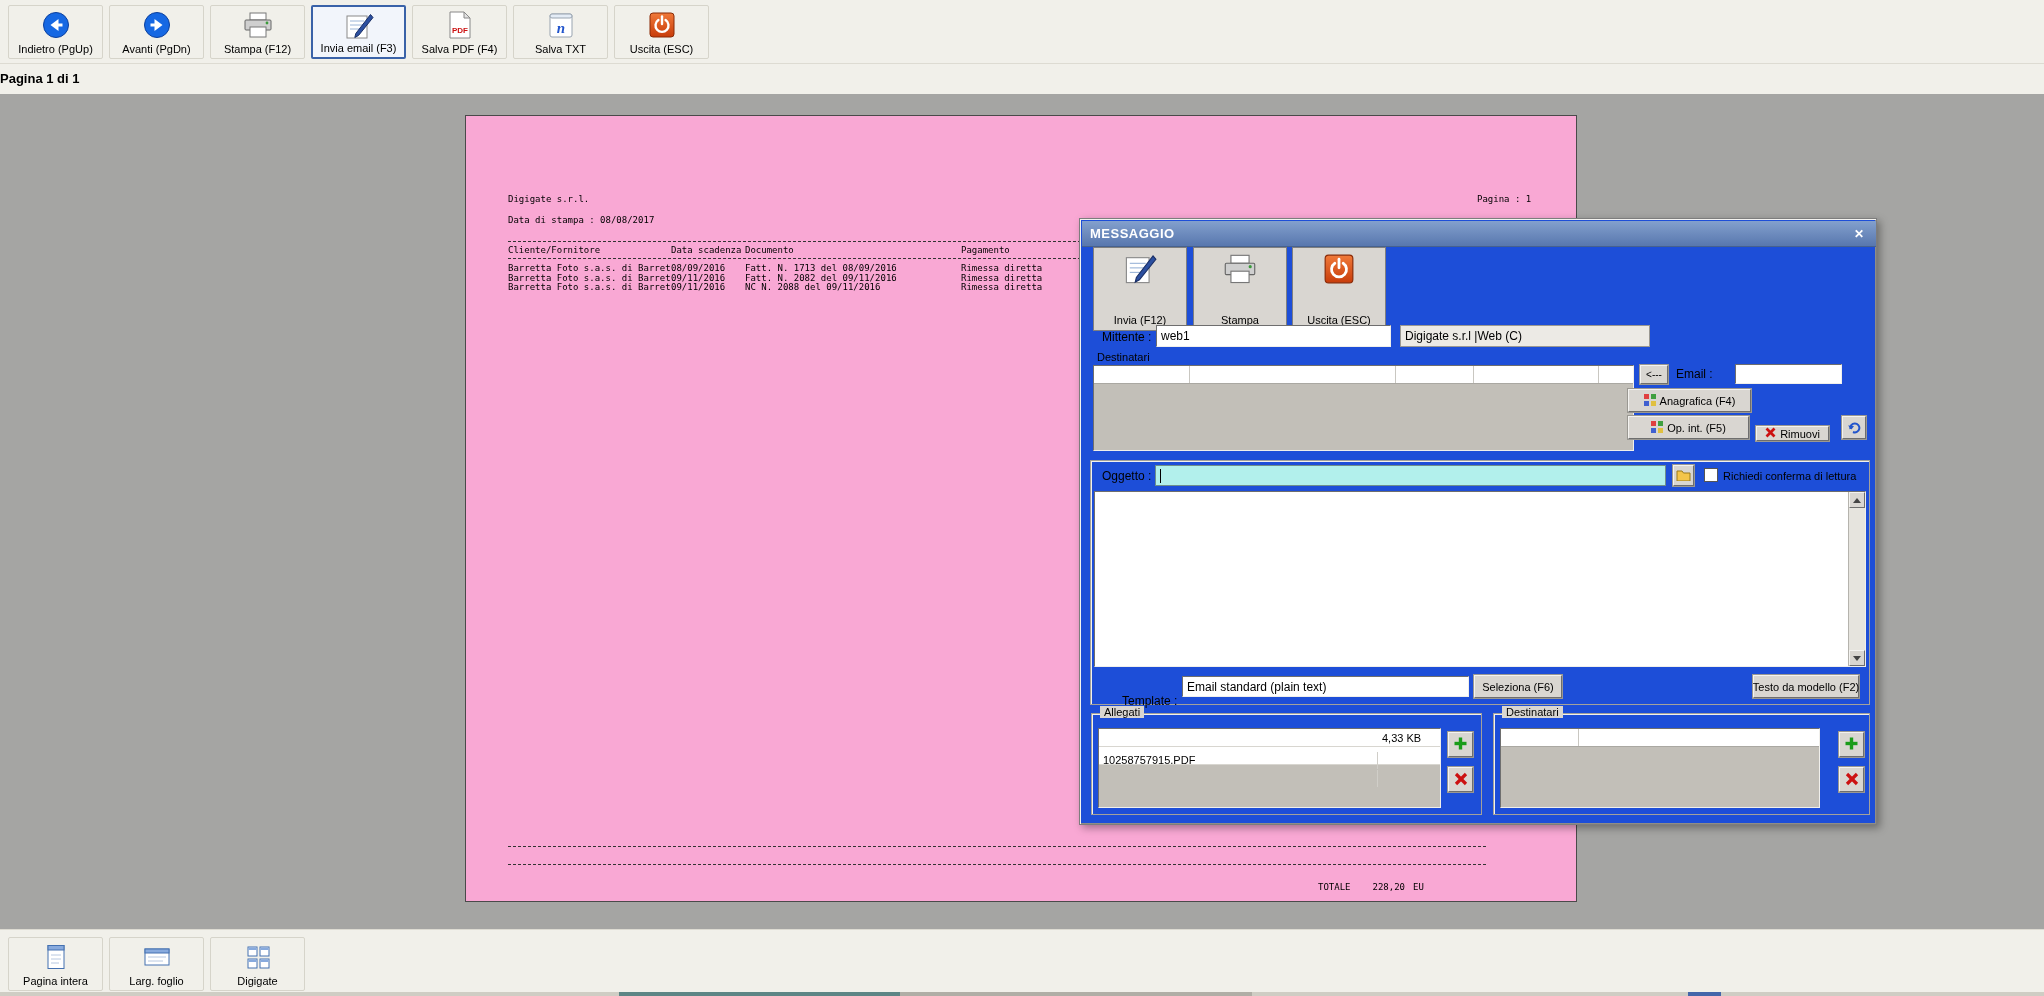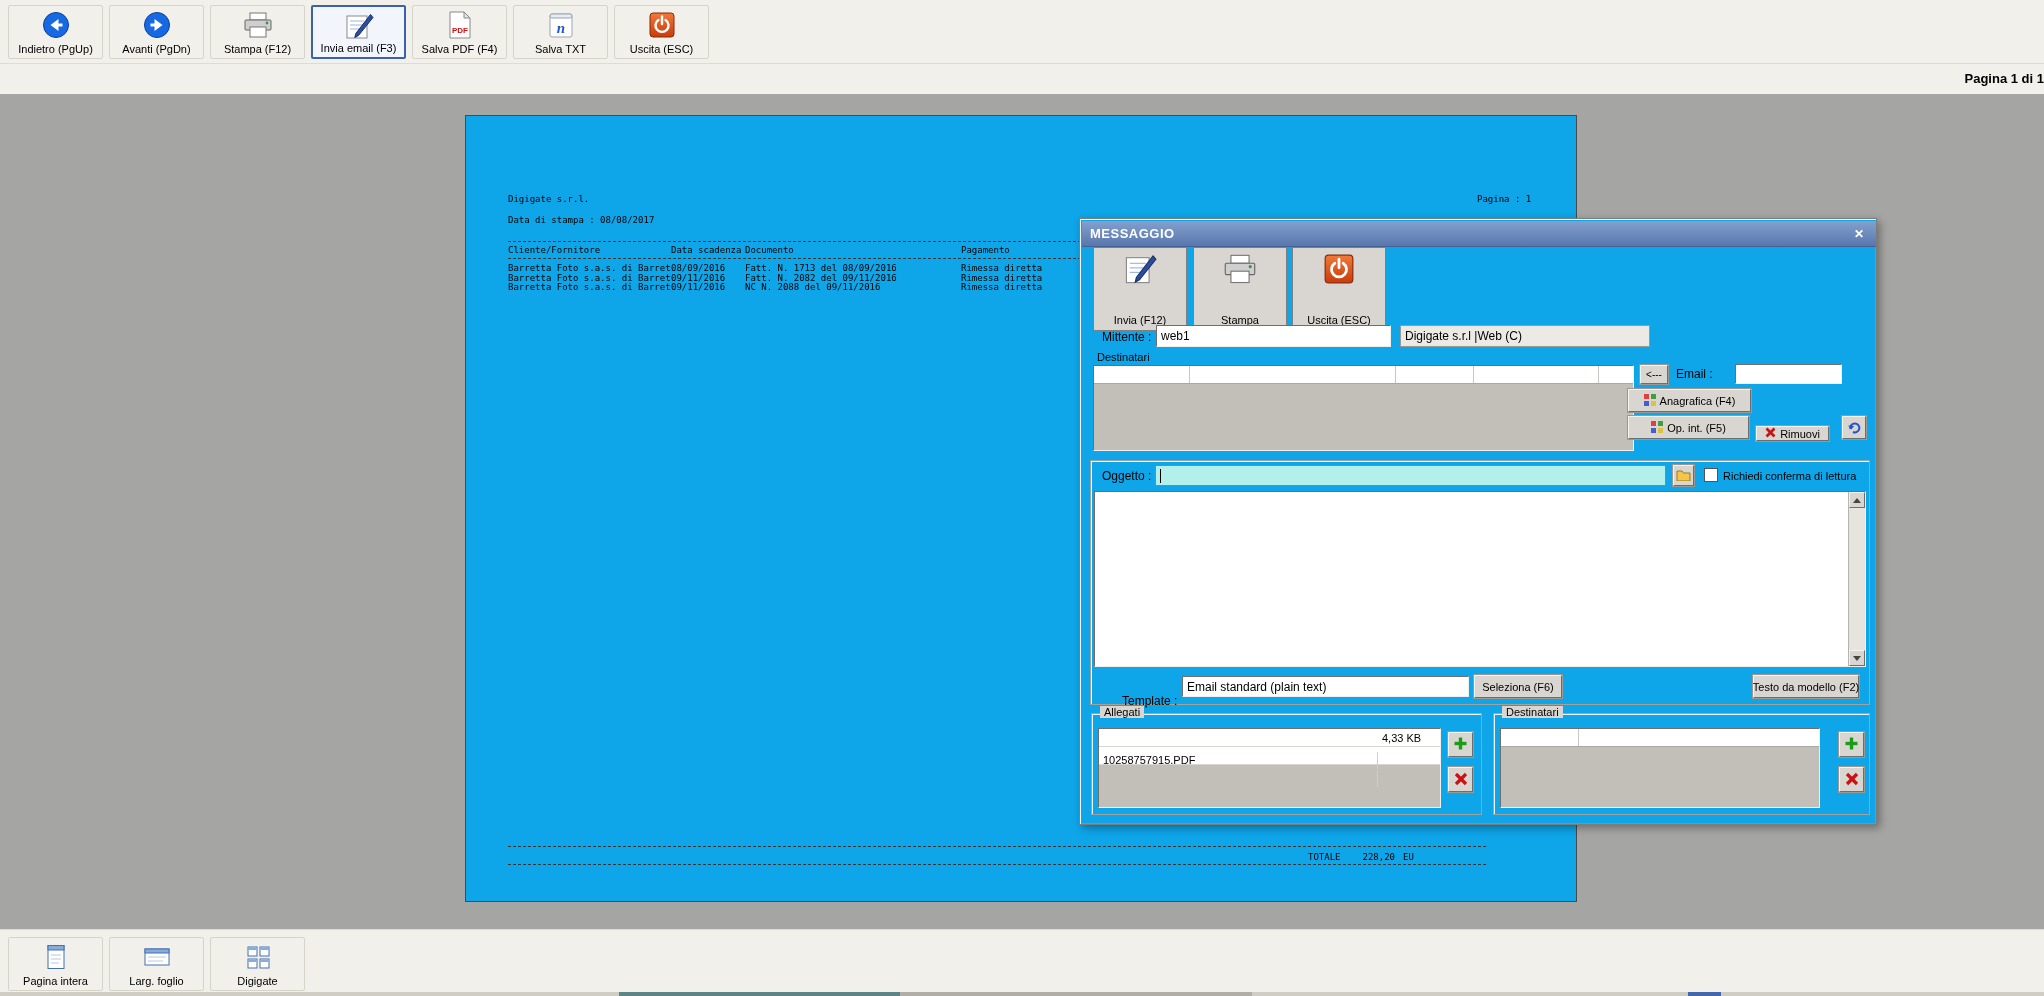--- a/index.html
+++ b/index.html
@@ -7,39 +7,39 @@
   body { font-family:"Liberation Sans",sans-serif; background:#f1f0ea; position:relative; overflow:hidden; color:#000; }
 
   
   .toolbar-top { position:absolute; left:0; top:0; width:2044px; height:64px; background:#f1f0ea; display:flex; gap:6px; padding:5px 0 0 8px; border-bottom:1px solid #dddbd2; }
   .toolbar-bottom { position:absolute; left:0; top:929px; width:2044px; height:63px; background:#f1f0ea; display:flex; gap:6px; padding:7px 0 0 8px; border-top:1px solid #dddbd2; }
   .tb-btn { width:95px; height:54px; background:#f1f0ea; border:1px solid #d6d4ca; border-radius:2px; display:flex; flex-direction:column; align-items:center; justify-content:space-between; padding:4px 2px 3px; cursor:pointer; }
   .tb-btn.active { border:2px solid #3a62a8; background:#f2f5fb; }
   .tb-ico { height:30px; display:flex; align-items:center; justify-content:center; }
   .tb-lbl { font-size:11px; white-space:nowrap; }
 
-  .page-info { position:absolute; left:0; top:71px; width:2044px; text-align:right; font-size:13px; font-weight:bold; }
+  .page-info { position:absolute; left:0; top:71px; width:2044px; text-align:left; font-size:13px; font-weight:bold; }
 
   
   .preview { position:absolute; left:0; top:94px; width:2044px; height:835px; background:#a5a5a3; }
-  .page { position:absolute; left:465px; top:21px; width:1112px; height:787px; background:#0ea5e9; border:1px solid #4a4a4a; }
+  .page { position:absolute; left:465px; top:21px; width:1112px; height:787px; background:#f9a8d4; border:1px solid #4a4a4a; }
   .doc-line { position:absolute; left:42px; width:978px; font-family:"DejaVu Sans Mono",monospace; font-size:9px; line-height:10px; white-space:pre; }
   .dash { position:absolute; left:42px; width:978px; border-top:1px dashed #333; height:0; }
   .doc-row { position:absolute; left:42px; width:978px; display:flex; font-family:"DejaVu Sans Mono",monospace; font-size:9px; line-height:10px; white-space:pre; }
   .doc-row .c1 { width:163px; overflow:hidden; }
   .doc-row .c2 { width:74px; }
   .doc-row .c3 { width:216px; }
   .doc-row .c4 { flex:1; }
-  .doc-total { position:absolute; left:26px; width:978px; display:flex; font-family:"DejaVu Sans Mono",monospace; font-size:9px; line-height:10px; }
+  .doc-total { position:absolute; left:36px; width:978px; display:flex; font-family:"DejaVu Sans Mono",monospace; font-size:9px; line-height:10px;margin-top:30px; }
   .doc-total .t-lbl { margin-left:816px; }
   .doc-total .t-val { margin-left:22px; }
   .doc-total .t-cur { margin-left:8px; }
 
   
-  .dialog { position:absolute; left:1079px; top:218px; width:798px; height:607px; background:#0ea5e9; border:1px solid #7d7d7d; box-shadow:inset 1px 1px 0 #f4f3ef, inset -1px -1px 0 #8f8d87, 3px 3px 8px rgba(0,0,0,.35); }
+  .dialog { position:absolute; left:1079px; top:218px; width:798px; height:607px; background:#1d4ed8; border:1px solid #7d7d7d; box-shadow:inset 1px 1px 0 #f4f3ef, inset -1px -1px 0 #8f8d87, 3px 3px 8px rgba(0,0,0,.35); }
   .dlg-titlebar { position:absolute; left:2px; top:2px; width:794px; height:26px; background:linear-gradient(to bottom,#83a0cd,#5877ae); display:flex; align-items:center; padding:0 8px; border-bottom:1px solid #46618f; }
   .dlg-title { color:#fff; font-weight:bold; font-size:13px; letter-spacing:.5px; }
   .dlg-close { margin-left:auto; width:18px; height:16px; color:#fff; font-size:12px; font-weight:bold; text-align:center; line-height:16px; cursor:pointer; }
 
   .dlg-tbbtn { position:absolute; width:94px; height:84px; background:#d9d6d1; border:1px solid #7f7f7f; display:flex; flex-direction:column; align-items:center; justify-content:space-between; padding:6px 2px 4px; cursor:pointer; }
   .dlg-tbbtn .tb-lbl { font-size:11px; }
 
   .dlg-label { position:absolute; font-size:12px; white-space:nowrap; }
   .small-label { position:absolute; font-size:11px; white-space:nowrap; }
 

